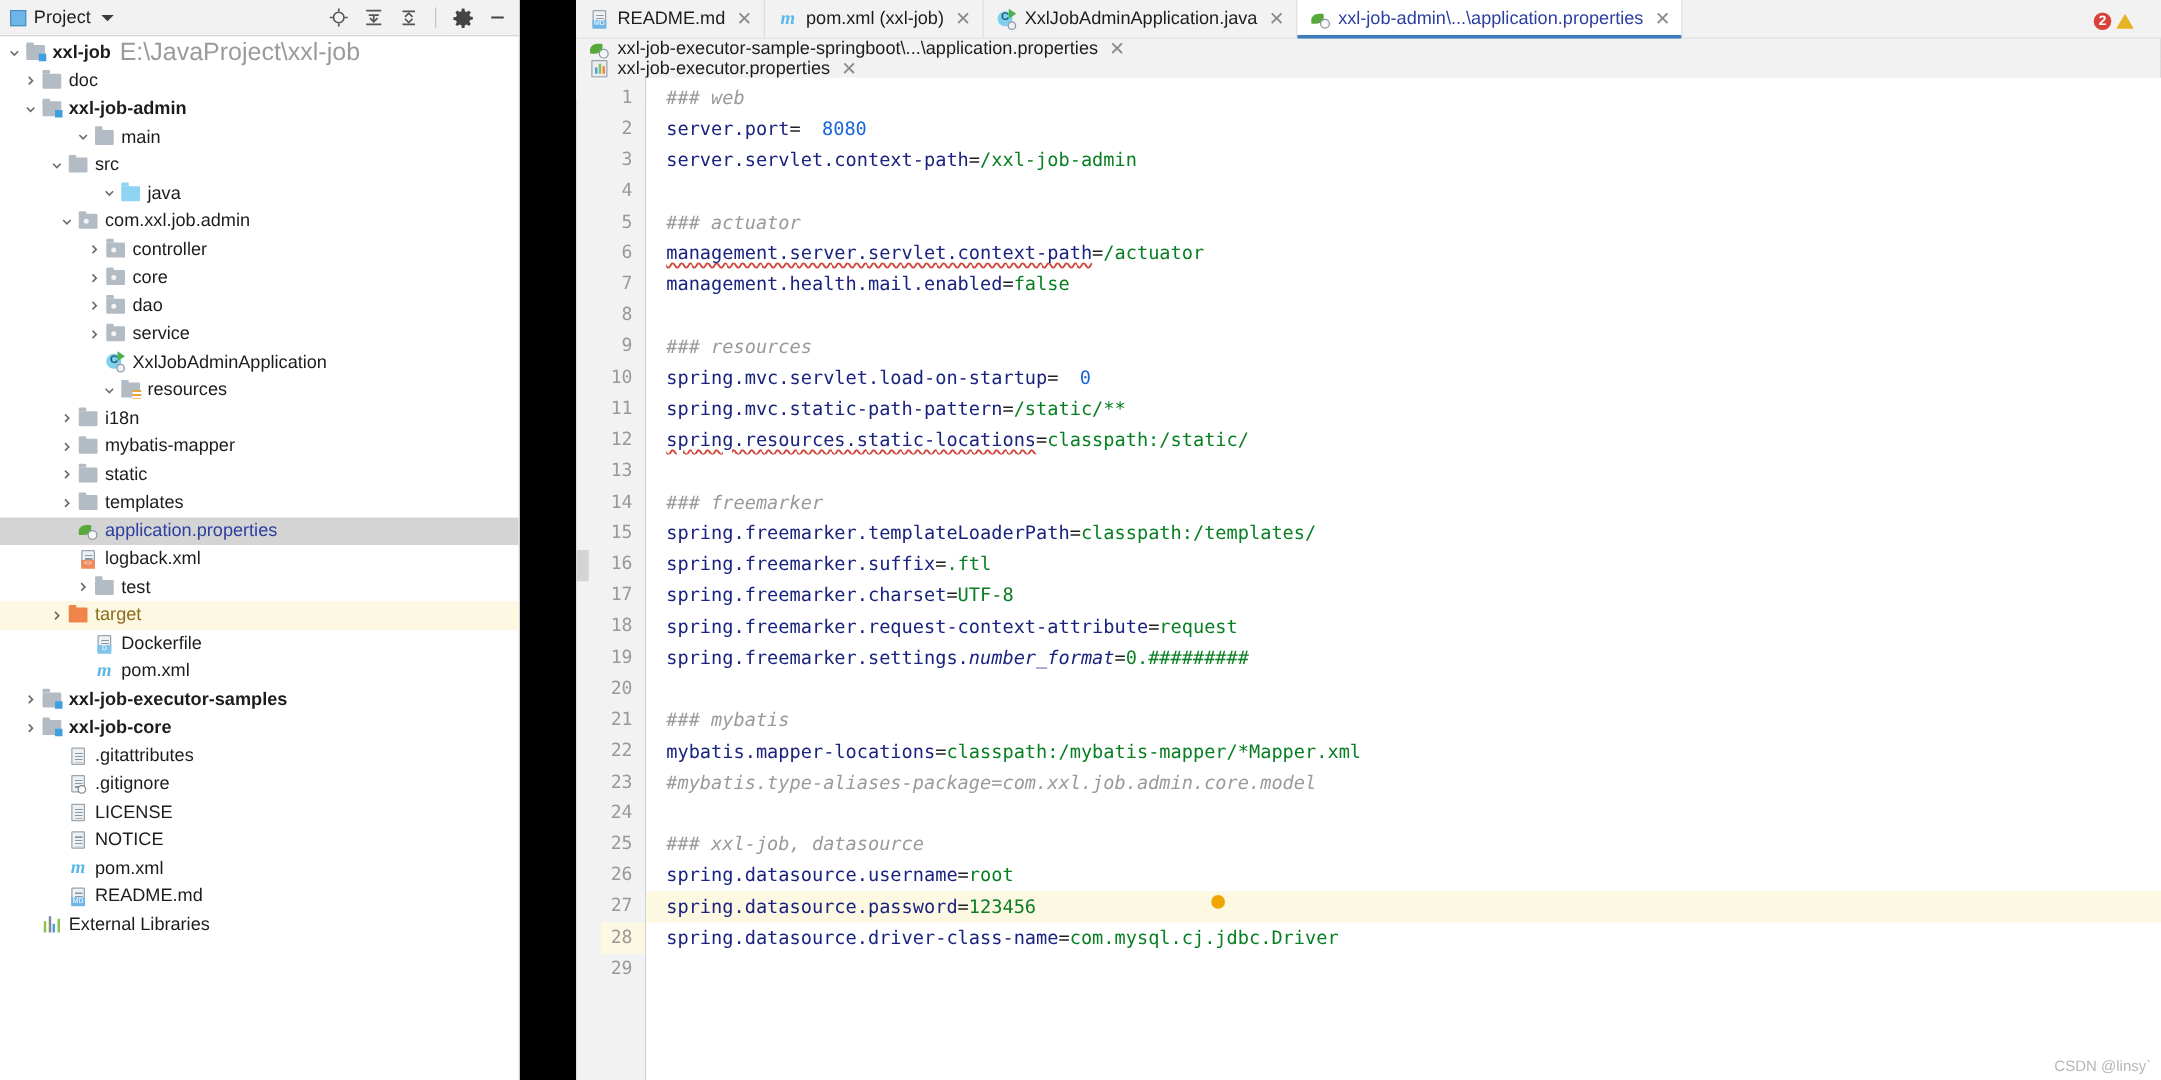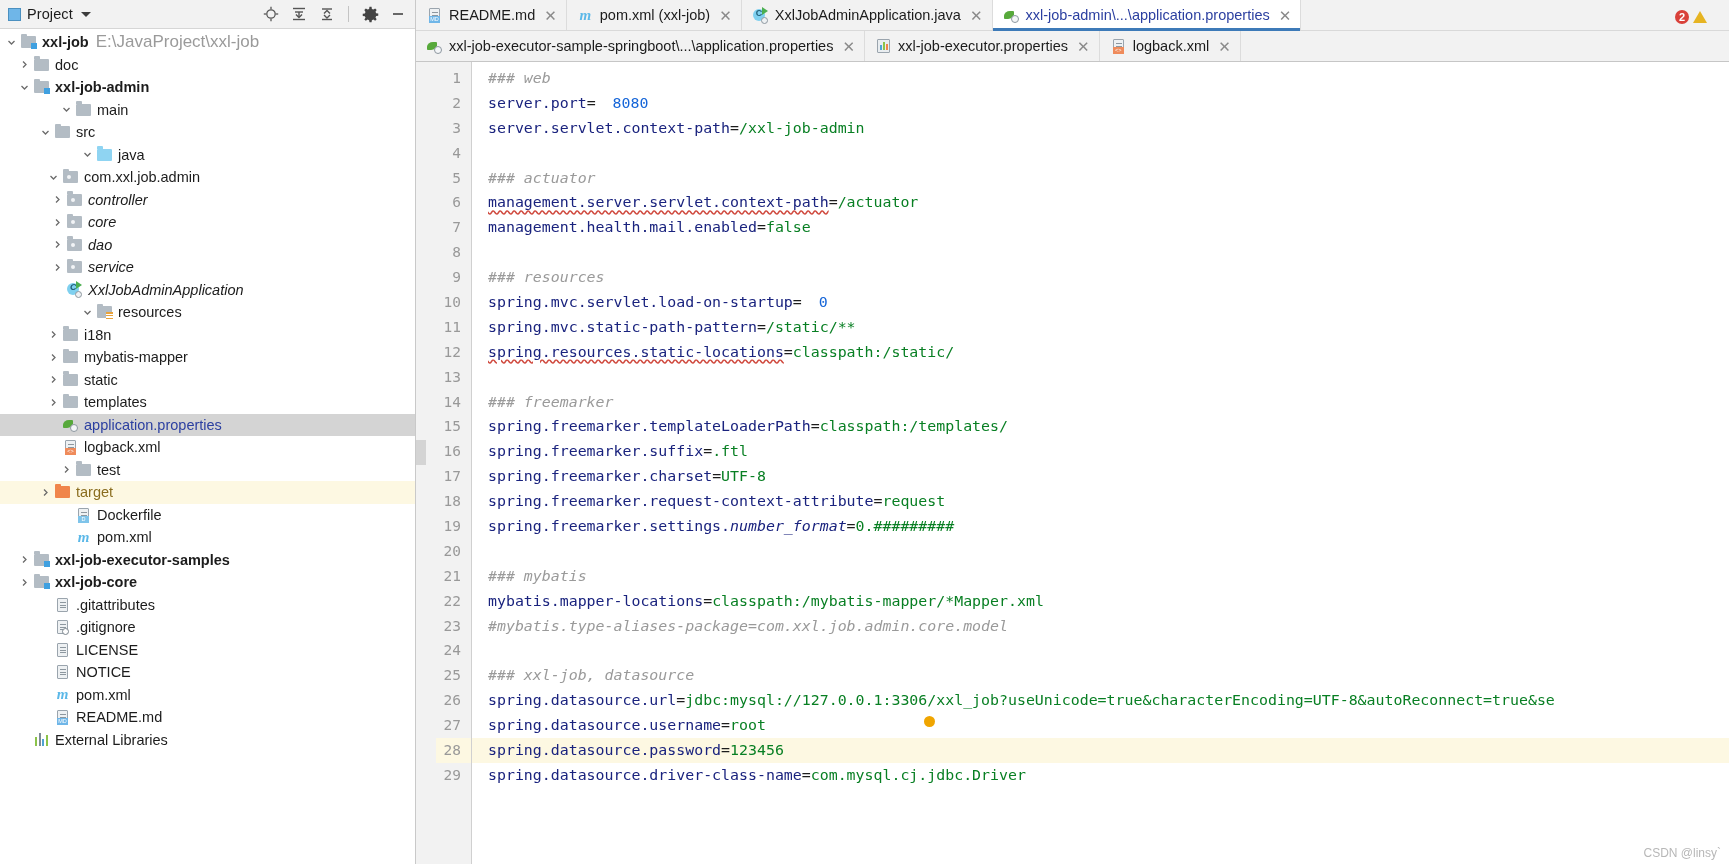--- a/index.html
+++ b/index.html
@@ -8,20 +8,21 @@
     width: 1729px; height: 864px;
     overflow: hidden;
     background: #ffffff;
     font-family: "Liberation Sans", sans-serif;
   }
   .app {
     width: 1729px; height: 864px;
     display: flex; flex-direction: row;
     position: relative;
     background: #000000;
+    gap: 45px;
   }
 
   
   .project-pane {
     width: 416px;
     height: 864px;
     background: #ffffff;
     border-right: 1px solid #c9c9c9;
     display: flex; flex-direction: column;
     flex: 0 0 416px;
@@ -90,21 +91,21 @@
   }
   .arrow svg { display:block; }
   .ico {
     width: 19px; flex: 0 0 19px;
     display: flex; align-items: center; justify-content: center;
     margin-right: 4px;
     position: relative;
   }
   .lbl { font-size: 14.5px; }
   .lbl.bold { font-weight: bold; }
-  .path { color: #9a9a9a; font-size: 17px; margin-left: 7px; }
+  .path { color: #9a9a9a; font-size: 20px; margin-left: 7px; }
   .lbl.blue   { color: #2b3fa0; }
   .lbl.orange { color: #8a6d1f; }
 
   
   .f-plain { width:15px;height:12px;background:#b3bcc4;border-radius:1px;position:relative;}
   .f-plain:before{content:"";position:absolute;top:-2.5px;left:0;width:6px;height:3px;background:#b3bcc4;border-radius:1px 1px 0 0;}
   .f-mod  { width:15px;height:12px;background:#b3bcc4;border-radius:1px;position:relative;}
   .f-mod:before{content:"";position:absolute;top:-2.5px;left:0;width:6px;height:3px;background:#b3bcc4;border-radius:1px 1px 0 0;}
   .f-mod:after{content:"";position:absolute;right:-1px;bottom:-1px;width:6px;height:6px;background:#3fa0e0;}
   .f-src  { width:15px;height:12px;background:#8fd4f2;border-radius:1px;position:relative;}
@@ -146,39 +147,39 @@
   .ext-lib{display:flex;align-items:flex-end;gap:1.5px;height:13px;}
   .ext-lib i{display:block;width:2px;}
   .chart-ico{width:13px;height:14px;background:#e9edf0;border:1px solid #9aa4ad;position:relative;border-radius:1px;}
   .chart-ico b{position:absolute;bottom:2px;width:2.2px;display:block;}
   .gitignore-ban{position:absolute;right:-2px;bottom:-2px;width:7px;height:7px;border-radius:50%;
     border:1.4px solid #7c868e;background:#fff;}
 
   
   .i0{padding-left:4px;} .i1{padding-left:17px;} .i2{padding-left:38px;}
   .i3{padding-left:59px;} .i4{padding-left:80px;} .i5{padding-left:46px;}
-  .i6{padding-left:50px;font-style:italic;}
+  .i6{padding-left:68px;}
 
   
   .editor-pane {
     flex: 1 1 auto;
     height: 864px;
     display: flex; flex-direction: column;
     background: #ffffff;
     position: relative;
     min-width: 0;
   }
   .tabrow {
     height: 31px;
     background: #f2f2f2;
     display: flex; align-items: stretch;
     flex: 0 0 31px;
     border-bottom: 1px solid #d9d9d9;
   }
-  .tabrow2 { background:#f2f2f2; border-bottom:1px solid #c6c6c6; }
+  .tabrow2 { background:#f2f2f2; border-bottom:1px solid #c6c6c6;flex-direction:column; }
   .tab {
     display: flex; align-items: center;
     gap: 6px;
     padding: 0 9px 0 10px;
     font-size: 14.5px;
     color: #1c1c1c;
     border-right: 1px solid #dcdcdc;
     background: #f2f2f2;
     position: relative;
     white-space: nowrap;
@@ -847,21 +848,20 @@
             <div class="cl"><span class="k">spring.freemarker.suffix</span><span class="eq">=</span><span class="v">.ftl</span></div>
             <div class="cl"><span class="k">spring.freemarker.charset</span><span class="eq">=</span><span class="v">UTF-8</span></div>
             <div class="cl"><span class="k">spring.freemarker.request-context-attribute</span><span class="eq">=</span><span class="v">request</span></div>
             <div class="cl"><span class="k">spring.freemarker.settings.</span><span class="k it">number_format</span><span class="eq">=</span><span class="v">0.#########</span></div>
             <div class="cl">&nbsp;</div>
             <div class="cl"><span class="cm">### mybatis</span></div>
             <div class="cl"><span class="k">mybatis.mapper-locations</span><span class="eq">=</span><span class="v">classpath:/mybatis-mapper/*Mapper.xml</span></div>
             <div class="cl"><span class="cm">#mybatis.type-aliases-package=com.xxl.job.admin.core.model</span></div>
             <div class="cl">&nbsp;</div>
             <div class="cl"><span class="cm">### xxl-job, datasource</span></div>
-            <div class="cl"><span class="k">spring.datasource.url</span><span class="eq">=</span><span class="v">jdbc:mysql://127.0.0.1:3306/xxl_job?useUnicode=true&amp;characterEncoding=UTF-8&amp;autoReconnect=true&amp;se</span></div>
             <div class="cl"><span class="k">spring.datasource.username</span><span class="eq">=</span><span class="v">root</span></div>
             <div class="cl hl"><span class="k">spring.datasource.password</span><span class="eq">=</span><span class="v">123456</span></div>
             <div class="cl"><span class="k">spring.datasource.driver-class-name</span><span class="eq">=</span><span class="v">com.mysql.cj.jdbc.Driver</span></div>
           </div>
       </div>
     </div>
 
     <div class="mouse-cursor"></div>
     <div class="watermark">CSDN @linsy`</div>
   </div>

